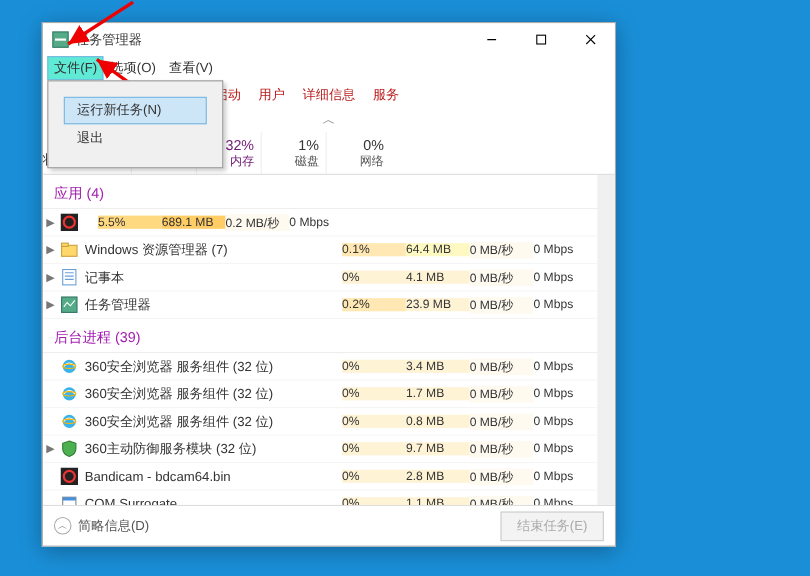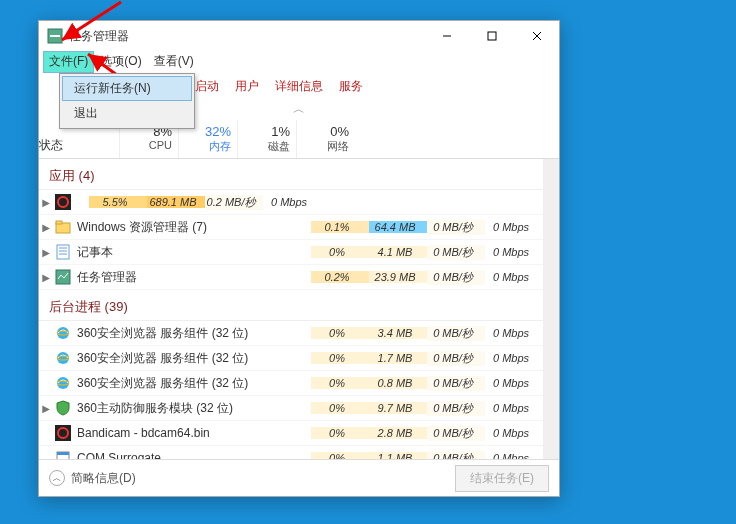--- a/index.html
+++ b/index.html
@@ -5,48 +5,48 @@
   body { margin:0; background:#1a8fd8; font-family:"Microsoft YaHei","Segoe UI",sans-serif; font-size:12px; color:#333; }
   .desktop { width:736px; height:524px; position:relative; overflow:hidden; }
   .window { position:absolute; left:38px; top:20px; width:520px; height:475px; background:#fff; border:1px solid #aaa; box-shadow:0 4px 20px rgba(0,0,0,.3); display:flex; flex-direction:column; }
   .titlebar { height:30px; display:flex; align-items:center; padding:0 0 0 8px; }
   .titlebar .icon { width:16px; height:16px; margin-right:6px; }
   .title-text { flex:1; }
   .winbtn { width:45px; height:30px; display:flex; align-items:center; justify-content:center; cursor:pointer; }
   .menubar { height:22px; display:flex; padding:0 4px; font-size:12px; position:relative; }
   .menuitem { padding:2px 6px; cursor:pointer; }
   .menuitem.open { background:#5eead4; border:1px solid #7ab6e0; padding:1px 5px; }
-  .dropdown { position:absolute; top:22px; left:20px; background:#f0f0f0; border:1px solid #999; box-shadow:2px 2px 4px rgba(0,0,0,.2); z-index:10; min-width:130px; padding:2px; }
+  .dropdown { position:absolute; top:22px; left:4px; background:#f0f0f0; border:1px solid #999; box-shadow:2px 2px 4px rgba(0,0,0,.2); z-index:10; min-width:130px; padding:14px; }
   .dropdown .dditem { padding:4px 12px; cursor:pointer; }
   .dropdown .dditem.hl { background:#cde6f7; border:1px solid #7ab6e0; padding:3px 11px; }
   .tabs { height:26px; display:flex; align-items:center; padding:0 6px; }
   .tab { padding:4px 8px; cursor:pointer; color:#b91c1c; }
   .tabspacer { width:102px; }
   .collapse { text-align:center; padding:2px 0; color:#888; cursor:pointer; }
   .headers { display:flex; border-bottom:1px solid #ddd; height:38px; }
   .col-name { flex:1; display:flex; align-items:flex-end; padding:0 8px 4px 10px; }
   .col-status { width:80px; display:flex; align-items:flex-end; padding-bottom:4px; }
   .col { width:52px; text-align:right; padding:4px 6px 4px 0; border-left:1px solid #eee; }
   .col .pct { font-size:13px; }
   .col .lbl { color:#555; font-size:11px; }
-  .col.hot .pct, .col.hot .lbl { color:#3b82f6; }
+  .col.hot .pct, .col.hot .lbl { color:#701a75; }
   .tbody { flex:1; overflow-y:auto; overflow-x:hidden; }
-  .group-header { color:#7f1d1d; font-size:13px; padding:8px 10px 4px; border-bottom:1px solid #eee; }
+  .group-header { color:#a21caf; font-size:13px; padding:8px 10px 4px; border-bottom:1px solid #eee; }
   .row { display:flex; align-items:center; height:24px; border-bottom:1px solid #f5f5f5; }
   .row .expander { width:14px; text-align:center; color:#777; cursor:pointer; font-size:10px; }
   .row .noexp { width:14px; }
   .row .ricon { width:16px; height:16px; margin:0 6px 0 2px; flex-shrink:0; }
   .row .rname { flex:1; white-space:nowrap; overflow:hidden; text-overflow:ellipsis; }
   .row .status-ind { width:12px; text-align:center; color:#3a3; }
-  .row .cell { width:52px; text-align:center; padding-right:6px; font-size:11px;font-style:italic; }
+  .row .cell { width:52px; text-align:left; padding-right:6px; font-size:11px; }
   .c-cpu { background:#fff3d6; }
   .c-cpu.hot1 { background:#ffe8b3; }
   .c-cpu.hot2 { background:#ffd980; }
   .c-mem { background:#fff3d6; }
-  .c-mem.hot1 { background:#7dd3fc; }
+  .c-mem.hot1 { background:#fef9c3; }
   .c-mem.hot2 { background:#ffcc66; }
   .c-disk { background:#fffaf0; }
   .c-net { }
   .footer { height:36px; border-top:1px solid #ddd; display:flex; align-items:center; padding:0 10px; }
   .fewer { display:flex; align-items:center; gap:6px; cursor:pointer; color:#555; }
   .spacer { flex:1; }
   .endbtn { padding:4px 14px; border:1px solid #ccc; background:#f3f3f3; color:#aaa; cursor:default; }
   .arrow { position:absolute; pointer-events:none; }
   .scrollbar-v { width:16px; background:#f0f0f0; position:absolute; right:0; top:0; bottom:0; }
   .rows-wrap { position:relative; height:100%; }

